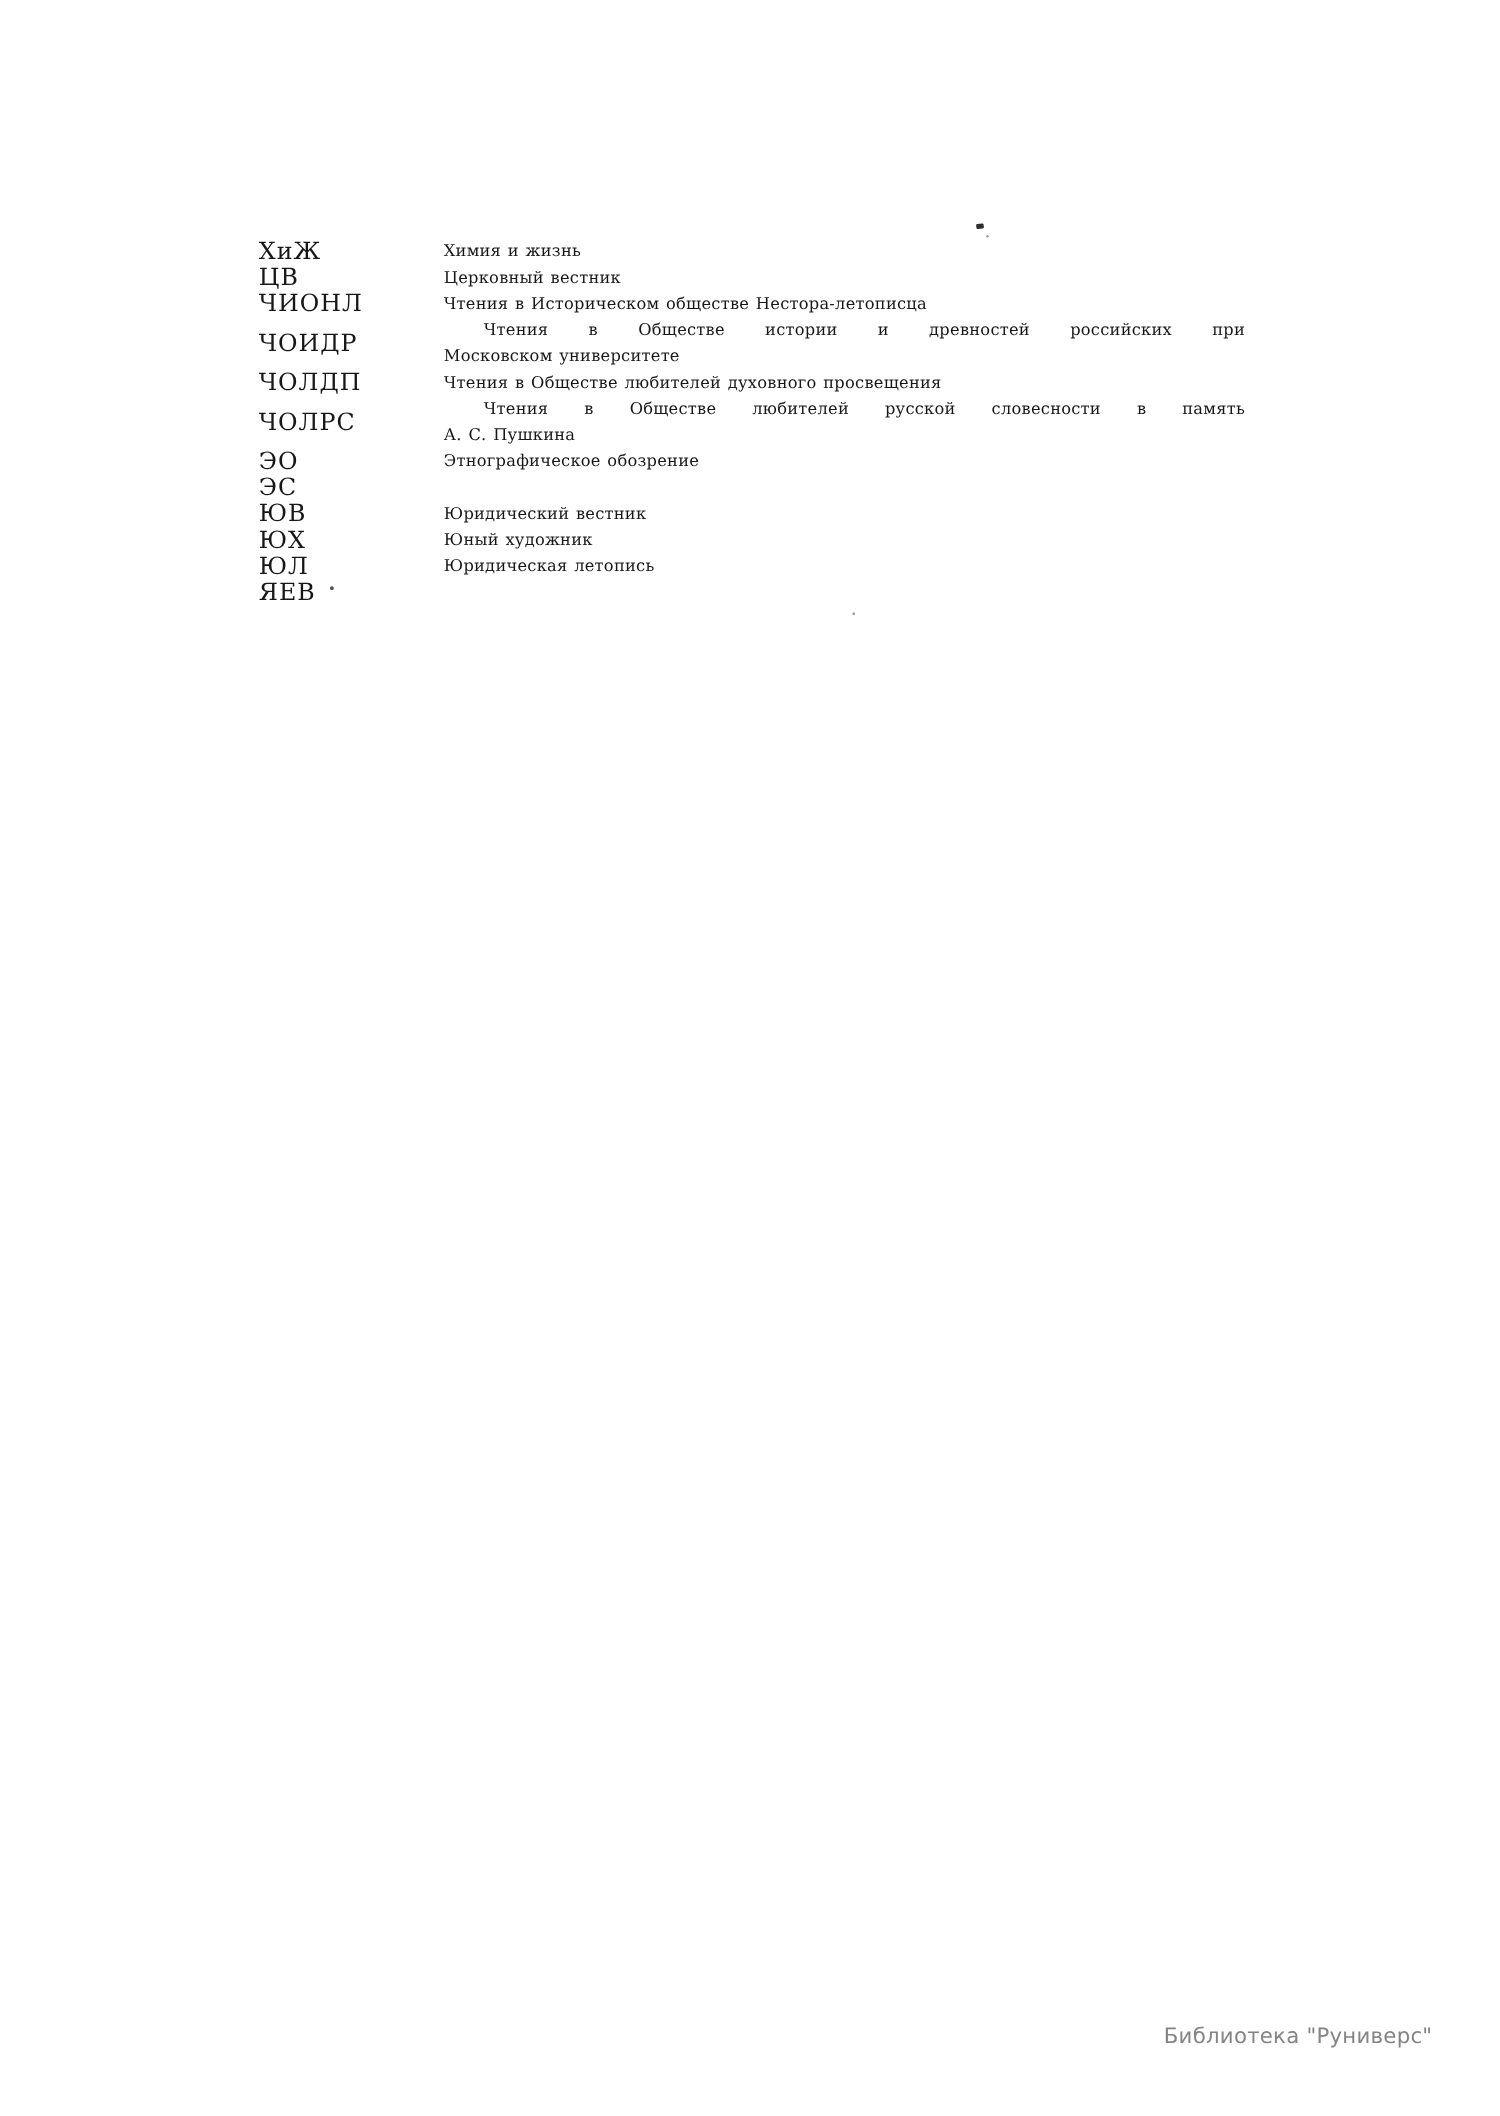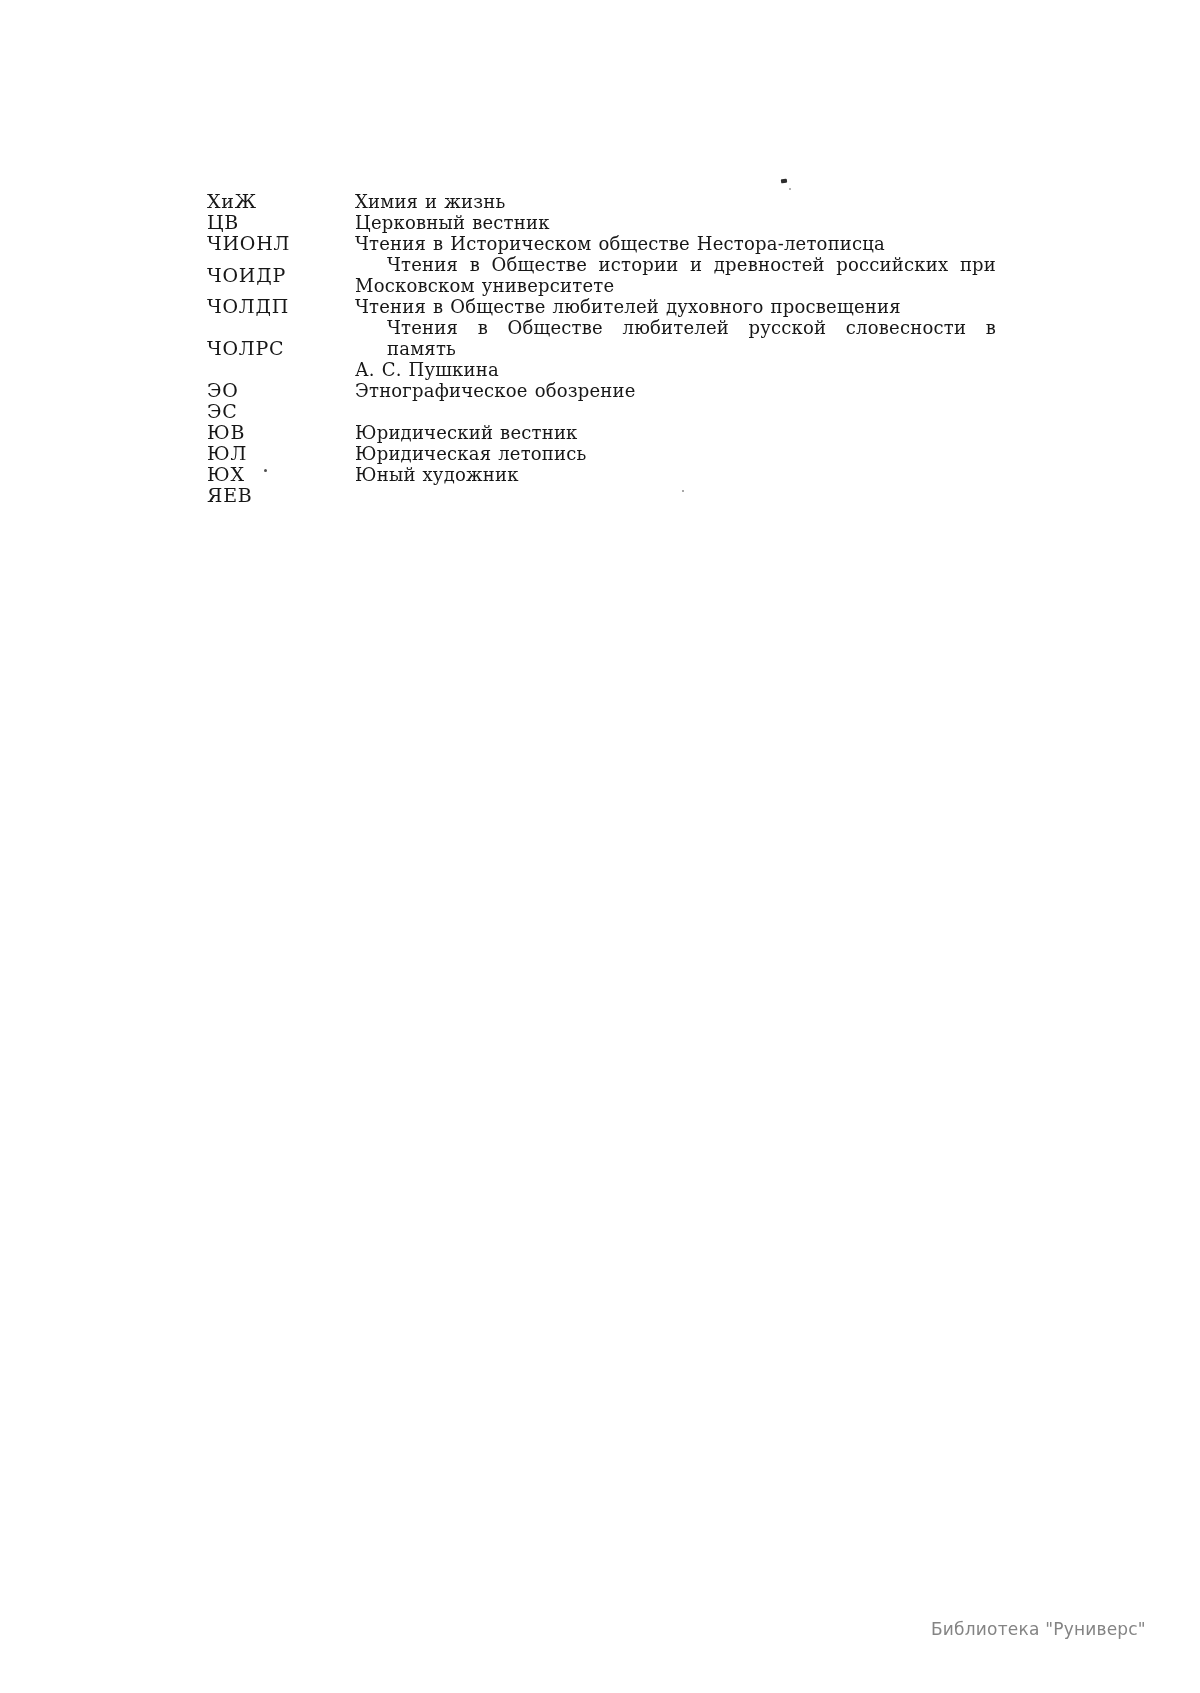--- a/index.html
+++ b/index.html
@@ -29,21 +29,21 @@
   .abbr {
     flex: 0 0 148px;
     width: 148px;
     font-size: 19px;
     line-height: 21px;
     letter-spacing: 0.8px;
     white-space: nowrap;
   }
   .def {
     width: 641px;
-    font-size: 18px;
+    font-size: 13px;
     line-height: 21px;
     letter-spacing: 0.2px;
     word-spacing: 1px;
   }
   .def .line {
     min-height: 21px;
   }
   .def .line.justified {
     text-align: justify;
     text-align-last: justify;
@@ -123,29 +123,29 @@
       <div class="row">
         <div class="abbr">ЭС</div>
       </div>
       <div class="row">
         <div class="abbr">ЮВ</div>
         <div class="def">
           <div class="line">Юридический вестник</div>
         </div>
       </div>
       <div class="row">
+        <div class="abbr">ЮХ</div>
+        <div class="def">
+          <div class="line">Юный художник</div>
+        </div>
+      </div>
+      <div class="row">
         <div class="abbr">ЮЛ</div>
         <div class="def">
           <div class="line">Юридическая летопись</div>
-        </div>
-      </div>
-      <div class="row">
-        <div class="abbr">ЮХ</div>
-        <div class="def">
-          <div class="line">Юный художник</div>
         </div>
       </div>
       <div class="row">
         <div class="abbr">ЯЕВ</div>
       </div>
     </div>
 
   <span class="speck s1"></span>
   <span class="speck s2"></span>
   <span class="speck s3"></span>

